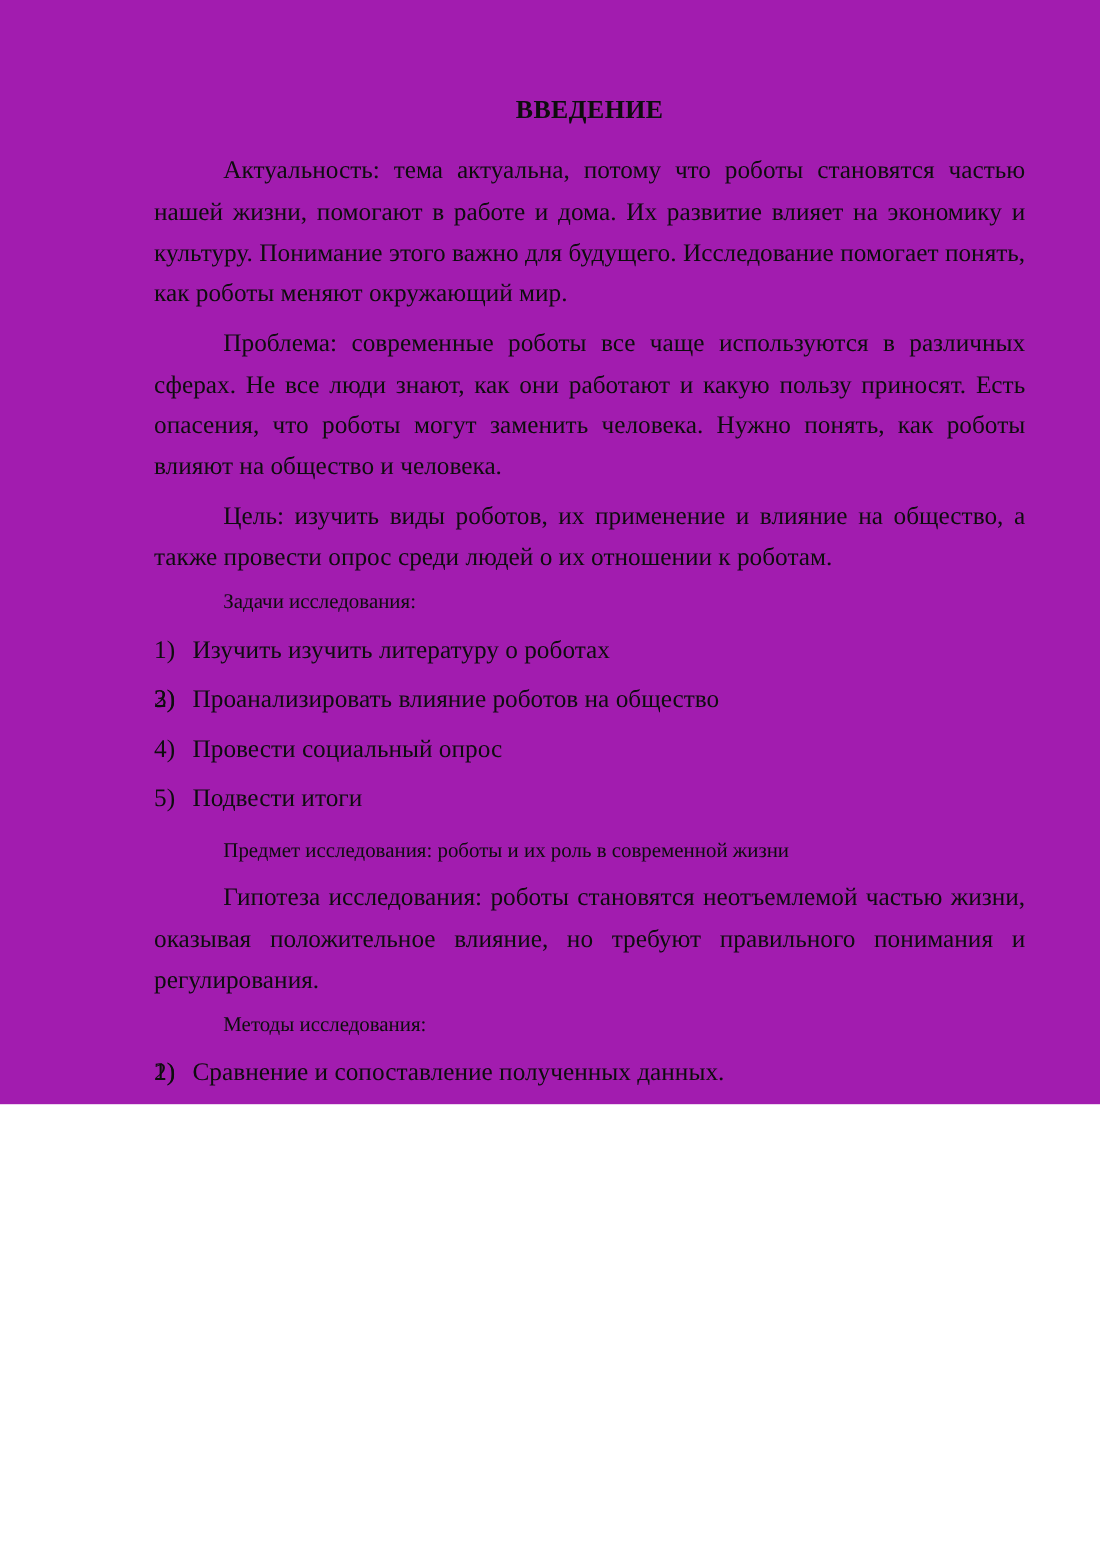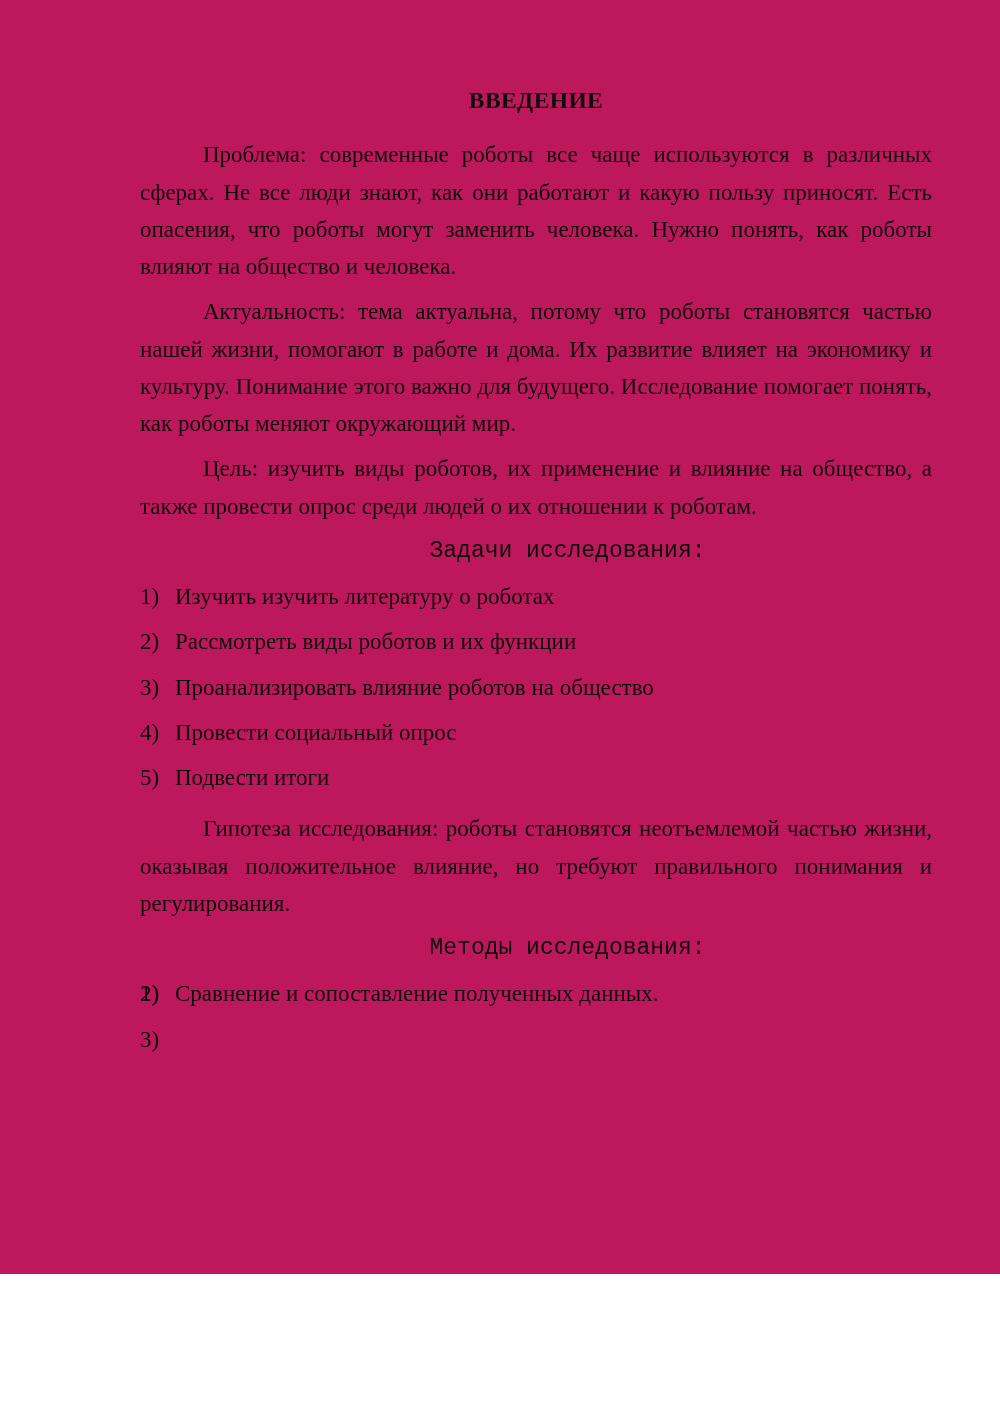--- a/index.html
+++ b/index.html
@@ -5,23 +5,23 @@
 <style>
   html, body {
     margin: 0;
     padding: 0;
     background: #ffffff;
   }
 
   .page {
     position: relative;
     width: 1000px;
-    height: 1274px;
+    height: 1004px;
     margin: 0 auto;
-    background: #be185d;
+    background: #a21caf;
     box-sizing: border-box;
     font-family: "Liberation Serif", "DejaVu Serif", serif;
     color: #0d0d0d;
     overflow: hidden;
   }
 
   .content {
     position: absolute;
     left: 140px;
     top: 86px;
@@ -45,26 +45,25 @@
     text-indent: 63px;
     margin: 0 0 8px 0;
     hyphens: none;
   }
 
   .para:last-child {
     margin-bottom: 0;
   }
 
   .subhead {
-    font-size: 23px;
+    font-size: 19px;
     line-height: 1.62;
-    text-align: center;
+    text-align: left;
     text-indent: 63px;
     margin: 0 0 8px 0;
-    font-family: Liberation Mono, monospace;
   }
 
   .numlist {
     list-style: none;
     margin: 0 0 8px 0;
     padding: 0;
   }
 
   .numlist li {
     font-size: 23px;
@@ -96,54 +95,54 @@
 </style>
 </head>
 <body>
 
 <div class="page">
 
   <div class="content">
 
     <h1 class="doc-title">ВВЕДЕНИЕ</h1>
 
+    <p class="para">Актуальность: тема актуальна, потому что роботы становятся частью нашей жизни, помогают в работе и дома. Их развитие влияет на экономику и культуру. Понимание этого важно для будущего. Исследование помогает понять, как роботы меняют окружающий мир.</p>
+
     <p class="para">Проблема: современные роботы все чаще используются в различных сферах. Не все люди знают, как они работают и какую пользу приносят. Есть опасения, что роботы могут заменить человека. Нужно понять, как роботы влияют на общество и человека.</p>
-
-    <p class="para">Актуальность: тема актуальна, потому что роботы становятся частью нашей жизни, помогают в работе и дома. Их развитие влияет на экономику и культуру. Понимание этого важно для будущего. Исследование помогает понять, как роботы меняют окружающий мир.</p>
 
     <p class="para">Цель: изучить виды роботов, их применение и влияние на общество, а также провести опрос среди людей о их отношении к роботам.</p>
 
     <p class="subhead">Задачи исследования:</p>
 
     <ul class="numlist">
       <li>
         <span class="marker">1)</span>
         <span>Изучить изучить литературу о роботах</span>
       </li>
       <li>
         <span class="marker">2)</span>
-        <span>Рассмотреть виды роботов и их функции</span>
       </li>
       <li>
         <span class="marker">3)</span>
         <span>Проанализировать влияние роботов на общество</span>
       </li>
       <li>
         <span class="marker">4)</span>
         <span>Провести социальный опрос</span>
       </li>
       <li>
         <span class="marker">5)</span>
         <span>Подвести итоги</span>
       </li>
     </ul>
 
     <div class="spacer-sm"></div>
 
 
+    <p class="subhead">Предмет исследования: роботы и их роль в современной жизни</p>
 
     <p class="para">Гипотеза исследования: роботы становятся неотъемлемой частью жизни, оказывая положительное влияние, но требуют правильного понимания и регулирования.</p>
 
     <p class="subhead">Методы исследования:</p>
 
     <ul class="numlist">
       <li>
         <span class="marker">1)</span>
       </li>
       <li>

